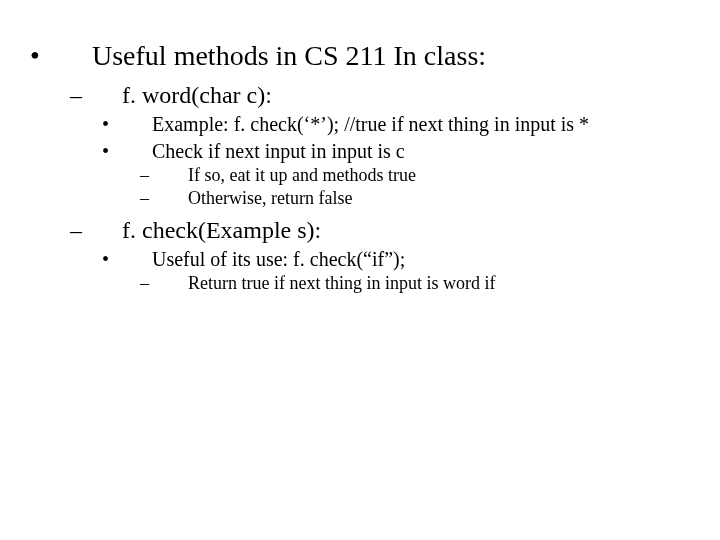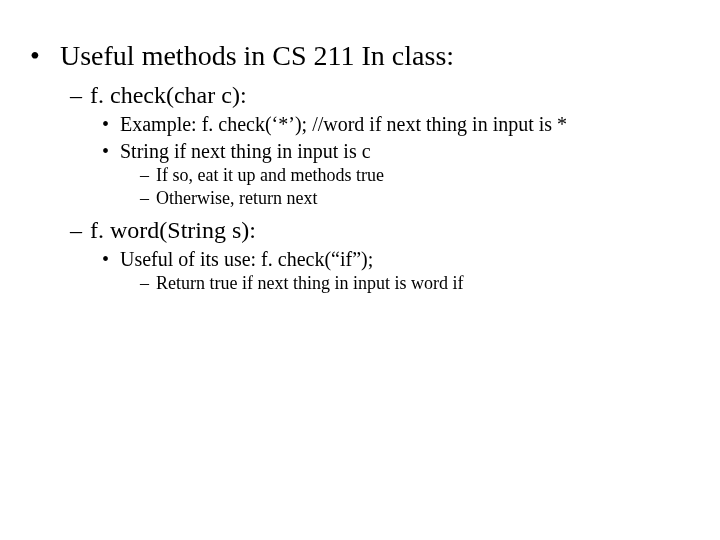--- a/index.html
+++ b/index.html
@@ -49,60 +49,61 @@
     margin-left: 110px;
     margin-top: 2px;
     display: flex;
   }
   .lvl4 .bullet {
     width: 16px;
     flex-shrink: 0;
   }
   .content {
     flex: 1;
+    margin-left: 32px;
   }
 </style>
 </head>
 <body>
 
 <div class="slide">
 
   <div class="lvl1">
     <span class="bullet">•</span>
     <span class="content">Useful methods in CS 211 In class:</span>
   </div>
 
   <div class="lvl2">
     <span class="bullet">–</span>
-    <span class="content">f. check(char c):</span>
+    <span class="content">f. word(char c):</span>
   </div>
 
   <div class="lvl3">
     <span class="bullet">•</span>
-    <span class="content">Example: f. check(‘*’); //word if next thing in input is *</span>
+    <span class="content">Example: f. check(‘*’); //true if next thing in input is *</span>
   </div>
 
   <div class="lvl3">
     <span class="bullet">•</span>
-    <span class="content">String if next thing in input is c</span>
+    <span class="content">Check if next input in input is c</span>
   </div>
 
   <div class="lvl4">
     <span class="bullet">–</span>
     <span class="content">If so, eat it up and methods true</span>
   </div>
 
   <div class="lvl4">
     <span class="bullet">–</span>
-    <span class="content">Otherwise, return next</span>
+    <span class="content">Otherwise, return false</span>
   </div>
 
   <div class="lvl2">
     <span class="bullet">–</span>
-    <span class="content">f. word(String s):</span>
+    <span class="content">f. check(Example s):</span>
   </div>
 
   <div class="lvl3">
     <span class="bullet">•</span>
     <span class="content">Useful of its use: f. check(“if”);</span>
   </div>
 
   <div class="lvl4">
     <span class="bullet">–</span>
     <span class="content">Return true if next thing in input is word if</span>

